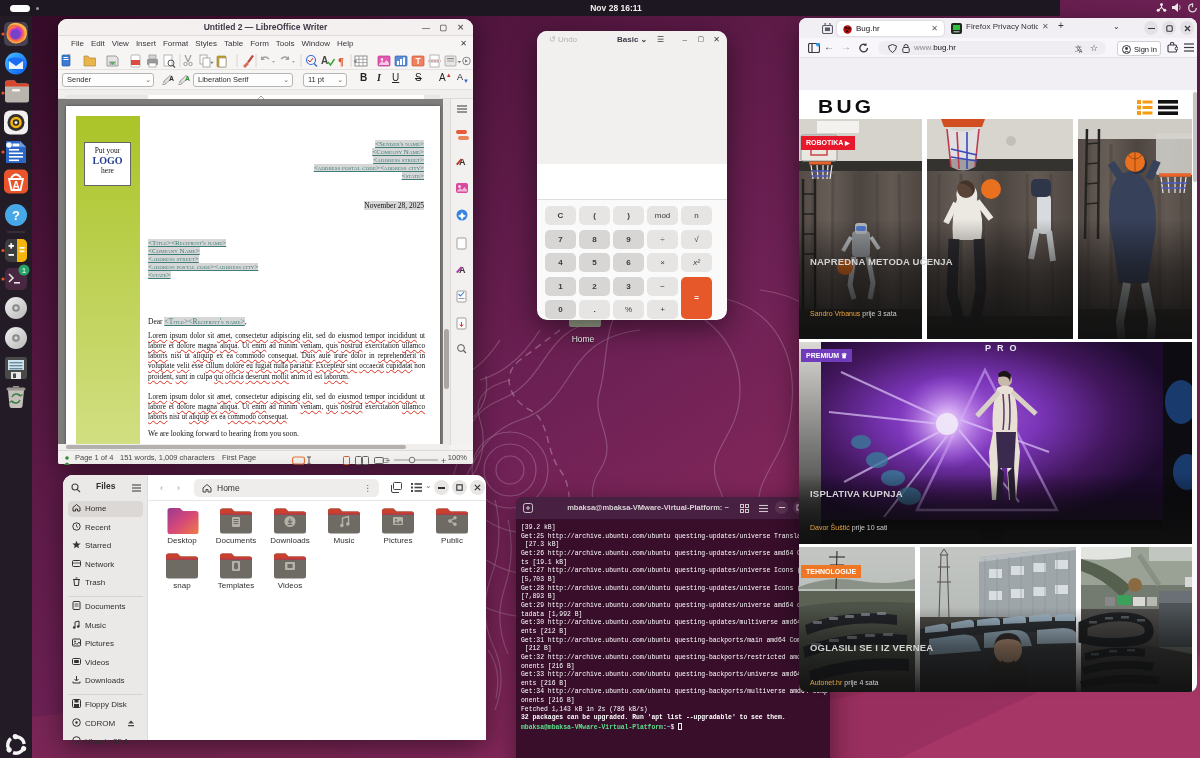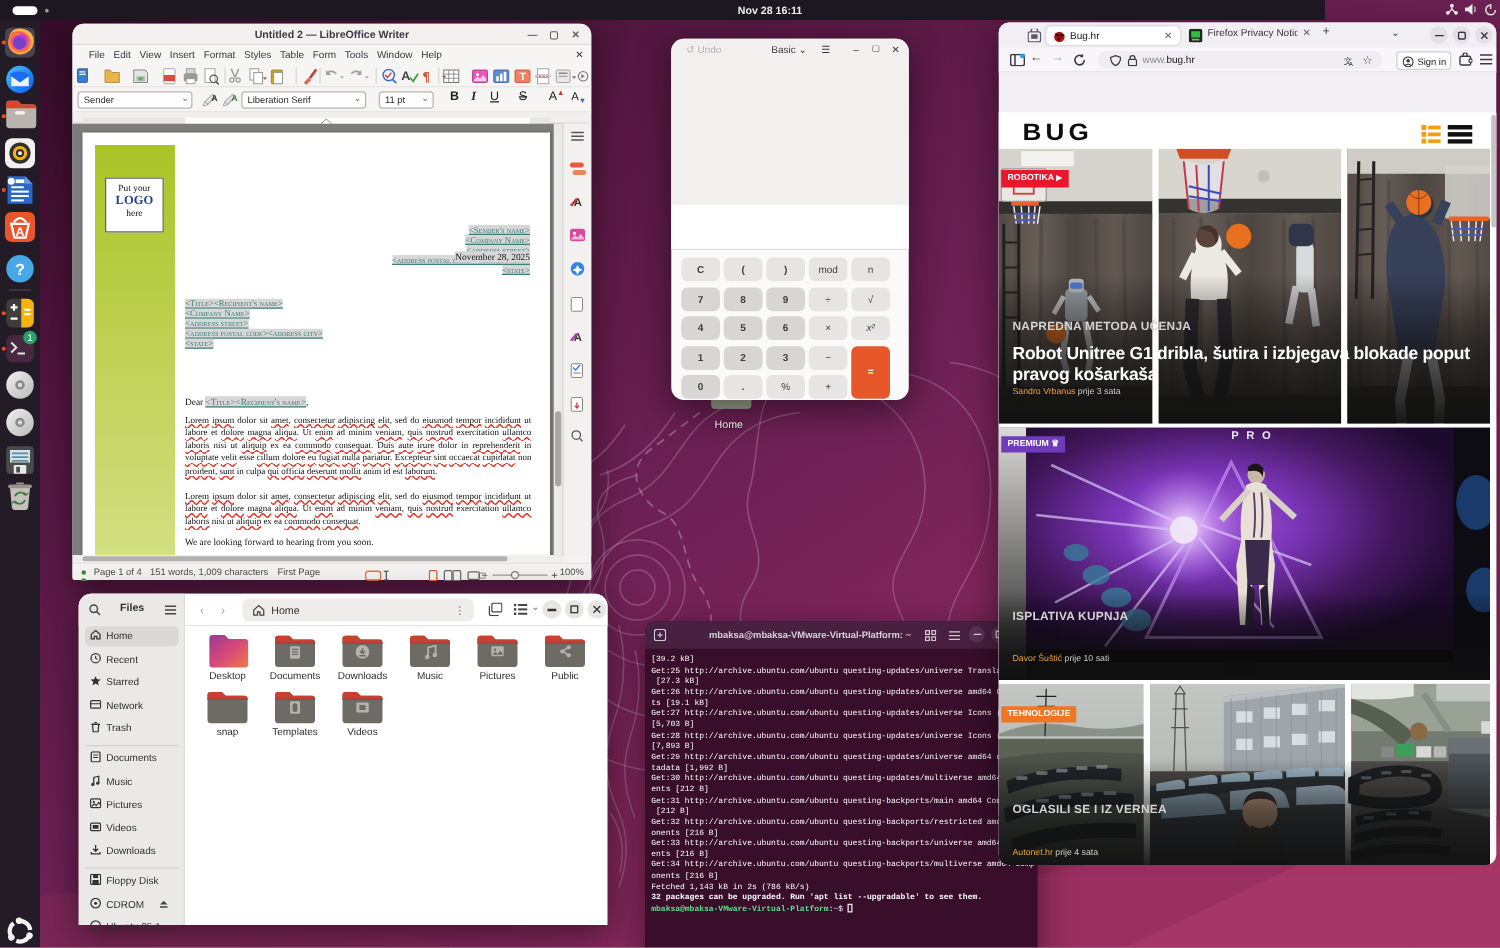--- a/index.html
+++ b/index.html
@@ -439,21 +439,21 @@
   <div class="docarea">
     <div class="page" style="font-family:'Liberation Serif',serif;">
 
       <div style="position:absolute;left:10px;top:10px;width:64px;height:385px;background:linear-gradient(180deg,#aac428 0%,#c4d562 55%,#d9e492 100%);"></div>
       <div style="position:absolute;left:18px;top:36px;width:47px;height:44px;background:#fff;border:1px solid #666;text-align:center;">
         <div style="font-size:7.5px;margin-top:3px;color:#111">Put your</div>
         <div style="font-size:10px;font-weight:bold;color:#26408c;line-height:11px">LOGO</div>
         <div style="font-size:7.5px;color:#111">here</div>
       </div>
 
-      <div style="position:absolute;right:16px;top:34px;text-align:right;font-size:7px;line-height:8.2px;white-space:nowrap;margin-top:40px;">
+      <div style="position:absolute;right:16px;top:34px;text-align:right;font-size:7px;line-height:8.2px;white-space:nowrap;">
         <div><span class="ph">&lt;Sender's name&gt;</span></div>
         <div><span class="ph">&lt;Company Name&gt;</span></div>
         <div><span class="ph">&lt;address street&gt;</span></div>
         <div><span class="ph">&lt;address postal code&gt;&lt;address city&gt;</span></div>
         <div><span class="ph">&lt;state&gt;</span></div>
       </div>
       <div style="position:absolute;right:16px;top:95px;font-size:7.5px;color:#111;background:#d7d7d7;">November 28, 2025</div>
 
       <div style="position:absolute;left:82px;top:133px;font-size:7px;line-height:8.2px;">
         <div><span class="ph">&lt;Title&gt;&lt;Recipient's name&gt;</span></div>
@@ -551,21 +551,21 @@
       <circle cx="27" cy="5" r="2.8" fill="#f4f2f1" stroke="#777" stroke-width="1"></circle>
       <text x="56" y="8.5" font-size="9" fill="#555">+</text>
     </svg>
     <span style="position:absolute;right:6px">100%</span>
   </div>
 </div>
 
 <div id="calc" class="win">
   <div class="head">
     <span style="position:absolute;left:12px;top:4px;font-size:8px;color:#b5b1ae">↺ Undo</span>
-    <span style="position:absolute;left:80px;top:4px;font-size:8px;font-weight:normal;color:#3d3846">Basic ⌄</span>
+    <span style="position:absolute;left:80px;top:4px;font-size:8px;font-weight:bold;color:#3d3846">Basic ⌄</span>
     <span style="position:absolute;left:120px;top:4px;font-size:8px;color:#3d3846">☰</span>
     <span style="position:absolute;right:40px;top:4px;font-size:8px;color:#3d3846">–</span>
     <span style="position:absolute;right:23px;top:4px;font-size:7px;color:#3d3846">▢</span>
     <span style="position:absolute;right:7px;top:4px;font-size:8px;color:#3d3846">✕</span>
   </div>
   <div class="disp"></div>
   <div class="entry"></div>
   <div id="cbtns">
     <div class="btn" style="left:8px;top:175px">C</div>
     <div class="btn" style="left:42px;top:175px">(</div>
@@ -1104,21 +1104,20 @@
           <path d="M322 236 l-7 14 M352 234 l7 16" stroke="#2e2c2a" stroke-width="6"></path>
         </g>
         <circle cx="336" cy="43" r="10" fill="#e8701e"></circle>
         <path d="M329 36 q7 8 14 0 M336 33 v20" stroke="#8a3a10" stroke-width="0.8" fill="none"></path>
         <rect x="279" y="100" width="119" height="120" fill="url(#fade1)"></rect>
       </g>
     </svg>
 
     <div class="badge" style="left:2px;top:46px;background:#e8182c;">ROBOTIKA <span style="font-size:6px">▶</span></div>
     <div class="kicker" style="left:11px;top:166px;">NAPREDNA METODA UČENJA</div>
-    <div class="headline" style="left:11px;top:184px;width:370px;">Robot Unitree G1 dribla, šutira i izbjegava blokade poput pravog košarkaša</div>
     <div class="byline" style="left:11px;top:220px;"><b>Sandro Vrbanus</b> prije 3 sata</div>
 
     <div style="position:absolute;left:0;top:249px;width:398px;height:3px;background:#fff"></div>
         <svg style="position:absolute;left:0;top:252px" width="398" height="202" viewBox="0 0 398 202">
       <defs>
         <radialGradient id="neb" cx="0.42" cy="0.42" r="0.62">
           <stop offset="0" stop-color="#a25ad8"></stop>
               <stop offset="0.35" stop-color="#7a35b8"></stop>
               <stop offset="0.7" stop-color="#43175e"></stop>
               <stop offset="1" stop-color="#1d0b2e"></stop>

